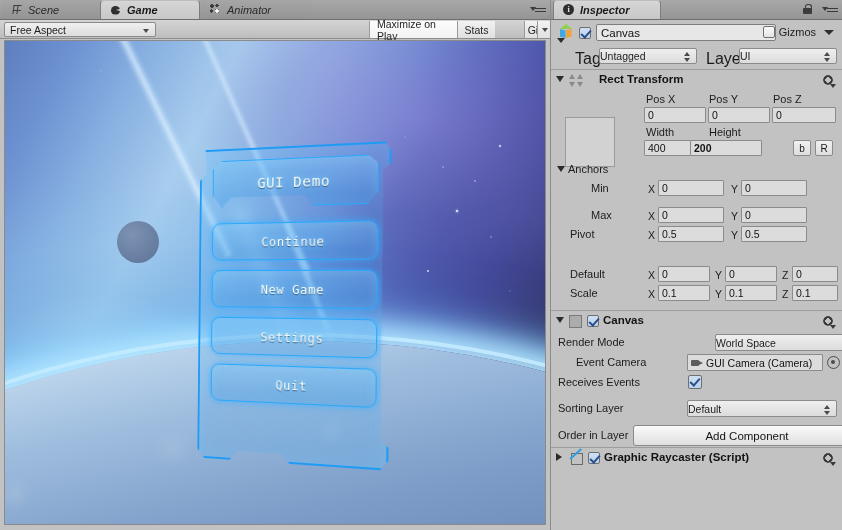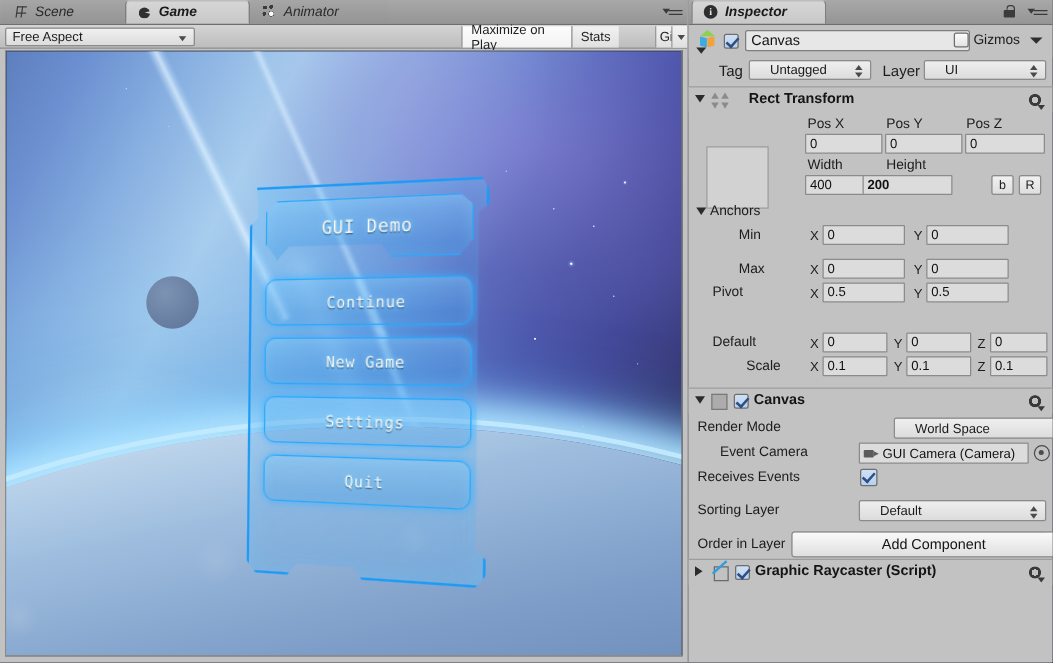--- a/index.html
+++ b/index.html
@@ -200,23 +200,23 @@
   .chk.on{background:linear-gradient(180deg,#cfe0f5,#b9d1ee);}
 
   .name-field{position:absolute;left:45px;top:4px;width:242px;height:17px;box-sizing:border-box;
      background:#e7e7e7;border:1px solid #7e7e7e;border-radius:2px;
      display:flex;align-items:center;padding:0 4px;font-size:11.5px;color:#111;}
   .static-wrap{position:absolute;right:26px;top:6px;display:flex;align-items:center;gap:4px;font-size:11px;color:#1c1c1c;}
   .static-caret{position:absolute;right:8px;top:10px;width:0;height:0;
      border-left:5px solid transparent;border-right:5px solid transparent;border-top:5px solid #2e2e2e;}
 
   .taglayer{position:relative;height:20px;}
-  .tl-label{position:absolute;font-size:12px;color:#1c1c1c;top:4px;}
+  .tl-label{position:absolute;font-size:16px;color:#1c1c1c;top:4px;}
   .dd{position:absolute;height:16px;box-sizing:border-box;background:linear-gradient(180deg,#efefef,#dcdcdc);
-     border:1px solid #8b8b8b;border-radius:2px;display:flex;align-items:center;padding:0 16px;
+     border:1px solid #8b8b8b;border-radius:2px;display:flex;align-items:center;padding:0 0;
      font-size:10.5px;color:#1b1b1b;top:2px;}
   .dd .ud{position:absolute;right:5px;top:2px;width:7px;height:12px;}
   .dd .ud::before{content:"";position:absolute;left:0;top:1px;width:0;height:0;
      border-left:3.5px solid transparent;border-right:3.5px solid transparent;border-bottom:4px solid #4a4a4a;}
   .dd .ud::after{content:"";position:absolute;left:0;bottom:1px;width:0;height:0;
      border-left:3.5px solid transparent;border-right:3.5px solid transparent;border-top:4px solid #4a4a4a;}
 
   .comp-head{position:relative;height:20px;background:#c2c2c2;
      border-top:1px solid #9d9d9d;}
   .foldout{position:absolute;left:5px;top:6px;width:0;height:0;}
@@ -485,21 +485,21 @@
         </div>
       <span class="axis" style="left:164px;top:3px;">Y</span>
       <div class="num" style="left:174px;top:0px;width:52px;">
           <span>0</span>
         </div>
       <span class="axis" style="left:231px;top:3px;">Z</span>
       <div class="num" style="left:241px;top:0px;width:46px;">
           <span>0</span>
         </div>
 
-      <span class="fieldlabel" style="left:19px;top:21px;margin-left:27px;">Scale</span>
+      <span class="fieldlabel" style="left:19px;top:21px;">Scale</span>
       <span class="axis" style="left:97px;top:22px;">X</span>
       <div class="num" style="left:107px;top:19px;width:52px;">
           <span>0.1</span>
         </div>
       <span class="axis" style="left:164px;top:22px;">Y</span>
       <div class="num" style="left:174px;top:19px;width:52px;">
           <span>0.1</span>
         </div>
       <span class="axis" style="left:231px;top:22px;">Z</span>
       <div class="num" style="left:241px;top:19px;width:46px;">

